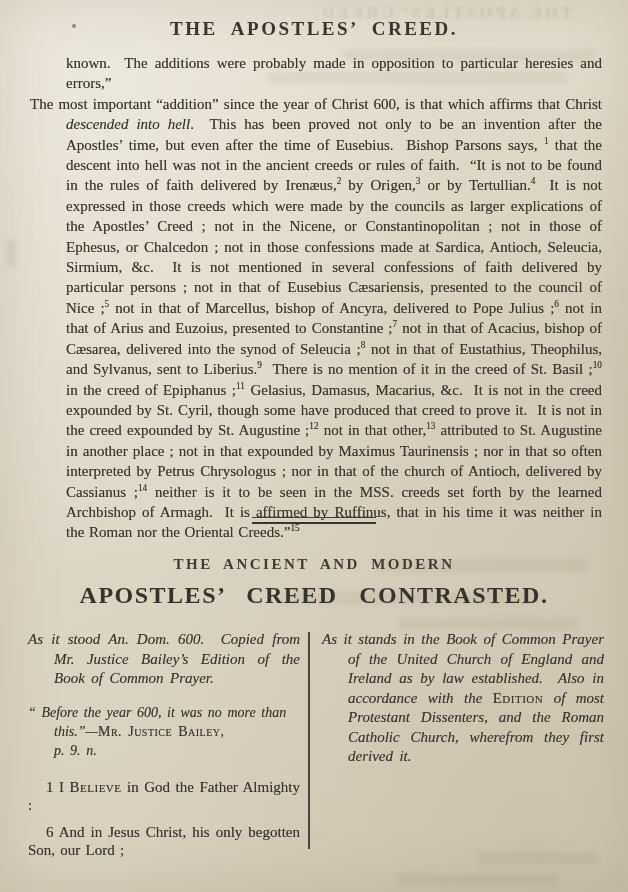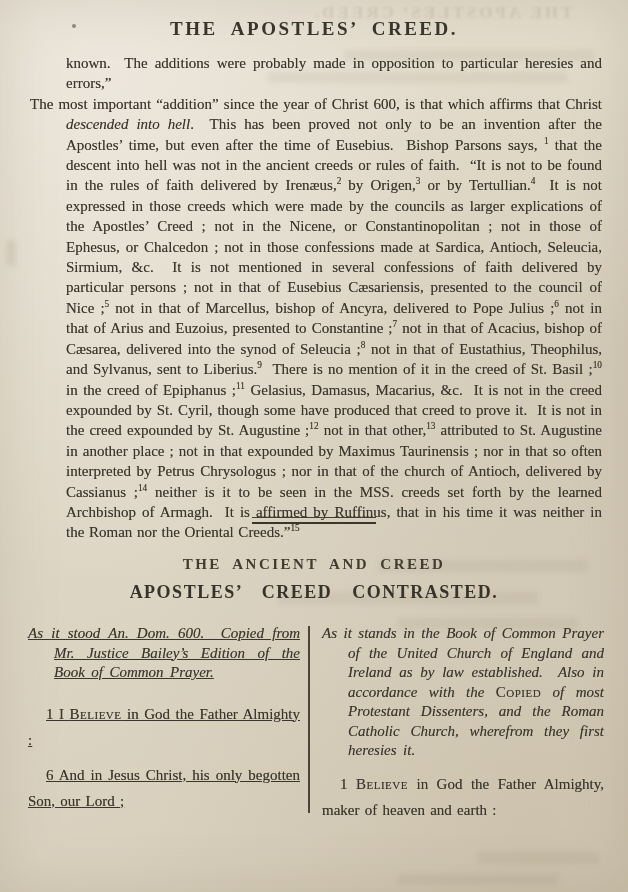--- a/index.html
+++ b/index.html
@@ -42,46 +42,46 @@
     border-top:1.5px solid #433d31;
     border-bottom:2.5px solid #3b362c;
   }
   .section-kicker{
     margin:32px 0 0 0;text-align:center;
     font-size:15px;font-weight:700;
     letter-spacing:2.5px;word-spacing:5px;color:#413b30;
   }
   .section-title{
     margin:9px 0 0 0;text-align:center;
-    font-size:18px;font-weight:700;
+    font-size:24px;font-weight:700;
     letter-spacing:1.5px;word-spacing:14px;color:#38332a;
   }
   .columns{
     display:flex;align-items:stretch;
     margin:21px 24px 0 28px;
   }
-  .col-left{width:272px;text-decoration:underline;}
+  .col-left{width:272px;}
   .col-vr{width:2px;background:#4a443a;margin:2px 12px 10px 8px;}
   .col-right{flex:1;}
   .col-caption{
     margin:0;font-style:italic;
     font-size:15px;line-height:19.5px;
     text-align:justify;word-spacing:.18em;
     padding-left:26px;text-indent:-26px;
     text-shadow:0 0 .4px rgba(59,54,44,.5);
   }
   .col-citation{
     margin:14px 0 0 0;font-style:italic;
     font-size:14px;line-height:19px;
     padding-left:26px;text-indent:-26px;
     word-spacing:.15em;
     text-shadow:0 0 .4px rgba(59,54,44,.5);
   }
   .verse{
-    margin:0;font-size:15px;line-height:26px;
+    margin:0;font-size:15px;line-height:18px;
     text-align:justify;word-spacing:.1em;
     text-indent:18px;
     text-shadow:0 0 .4px rgba(59,54,44,.55);
   }
   .col-left .verse1{margin-top:18px;}
   .col-left .verse2{margin-top:9px;}
   .col-right .verse1{margin-top:10px;}
   .col-right .verse2{margin-top:5px;}
   .sc{font-variant:small-caps;font-style:normal;letter-spacing:.5px;}
   
@@ -128,32 +128,32 @@
   <h1 class="page-title">THE APOSTLES’ CREED.</h1>
 
   <div class="passage">
     <p class="cont">known.&nbsp; The additions were probably made in opposition to particular heresies and errors,”</p>
     <p class="hang">The most important “addition” since the year of Christ 600, is that which affirms that Christ <i>descended into hell</i>.&nbsp; This has been proved not only to be an invention after the Apostles’ time, but even after the time of Eusebius.&nbsp; Bishop Parsons says, <sup>1</sup> that the descent into hell was not in the ancient creeds or rules of faith.&nbsp; “It is not to be found in the rules of faith delivered by Irenæus,<sup>2</sup> by Origen,<sup>3</sup> or by Tertullian.<sup>4</sup>&nbsp; It is not expressed in those creeds which were made by the councils as larger explications of the Apostles’ Creed ; not in the Nicene, or Constantinopolitan ; not in those of Ephesus, or Chalcedon ; not in those confessions made at Sardica, Antioch, Seleucia, Sirmium, &amp;c.&nbsp; It is not mentioned in several confessions of faith delivered by particular persons ; not in that of Eusebius Cæsariensis, presented to the council of Nice ;<sup>5</sup> not in that of Marcellus, bishop of Ancyra, delivered to Pope Julius ;<sup>6</sup> not in that of Arius and Euzoius, presented to Constantine ;<sup>7</sup> not in that of Acacius, bishop of Cæsarea, delivered into the synod of Seleucia ;<sup>8</sup> not in that of Eustathius, Theophilus, and Sylvanus, sent to Liberius.<sup>9</sup>&nbsp; There is no mention of it in the creed of St. Basil ;<sup>10</sup> in the creed of Epiphanus ;<sup>11</sup> Gelasius, Damasus, Macarius, &amp;c.&nbsp; It is not in the creed expounded by St. Cyril, though some have produced that creed to prove it.&nbsp; It is not in the creed expounded by St. Augustine ;<sup>12</sup> not in that other,<sup>13</sup> attributed to St. Augustine in another place ; not in that expounded by Maximus Taurinensis ; nor in that so often interpreted by Petrus Chrysologus ; nor in that of the church of Antioch, delivered by Cassianus ;<sup>14</sup> neither is it to be seen in the MSS. creeds set forth by the learned Archbishop of Armagh.&nbsp; It is affirmed by Ruffinus, that in his time it was neither in the Roman nor the Oriental Creeds.”<sup>15</sup></p>
   </div>
 
   <div class="lower">
     <div class="rule-divider"></div>
 
-    <h2 class="section-kicker">THE ANCIENT AND CREED</h2>
+    <h2 class="section-kicker">THE ANCIENT AND MODERN</h2>
     <h2 class="section-title">APOSTLES’ CREED CONTRASTED.</h2>
 
     <div class="columns">
       <div class="col-left">
         <p class="col-caption"><i>As it stood An. Dom. 600.&nbsp; Copied from Mr. Justice Bailey’s Edition of the Book of Common Prayer.</i></p>
+        <p class="col-citation">“ <i>Before the year 600, it was no more than this.</i>”—<span class="sc">Mr. Justice Bailey</span>,<br>p. 9. <i>n</i>.</p>
         <p class="verse verse1">1 I <span class="sc">Believe</span> in God the Father Almighty :</p>
         <p class="verse verse2">6 And in Jesus Christ, his only begotten Son, our Lord ;</p>
       </div>
 
       <div class="col-vr"></div>
 
       <div class="col-right">
-        <p class="col-caption"><i>As it stands in the Book of Common Prayer of the United Church of England and Ireland as by law established.&nbsp; Also in accordance with the</i> <span class="sc">Copied</span> <i>of most Protestant Dissenters, and the Roman Catholic Church, wherefrom they first heresies it.</i></p>
-        <p class="verse verse1">1 <span class="sc">Believe</span> in God the Father Almighty, maker of heaven and earth :</p>
+        <p class="col-caption"><i>As it stands in the Book of Common Prayer of the United Church of England and Ireland as by law established.&nbsp; Also in accordance with the</i> <span class="sc">Edition</span> <i>of most Protestant Dissenters, and the Roman Catholic Church, wherefrom they first derived it.</i></p>
       </div>
     </div>
   </div>
 
 </div>
 
 </body></html>

